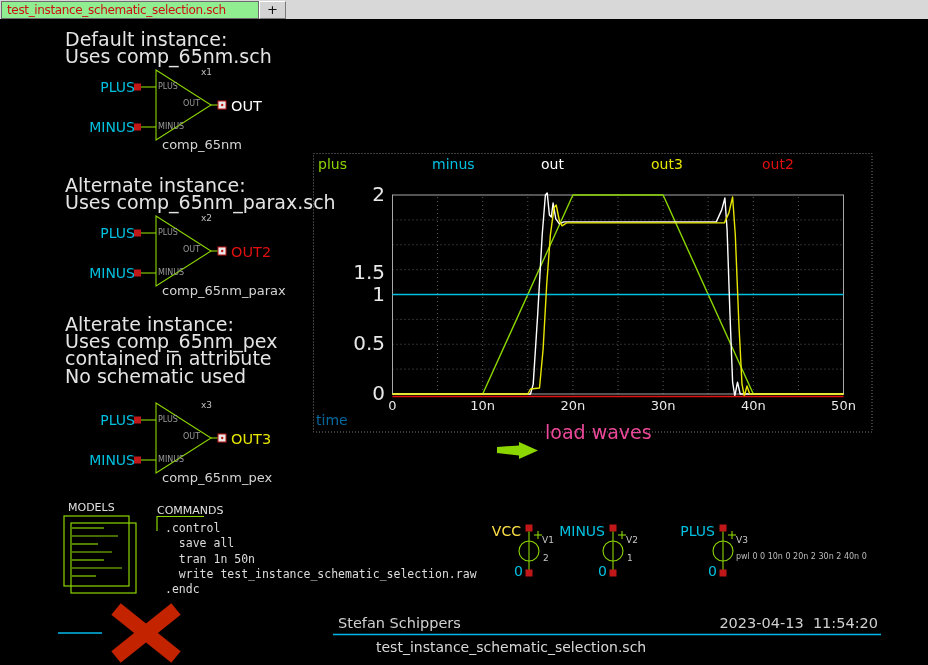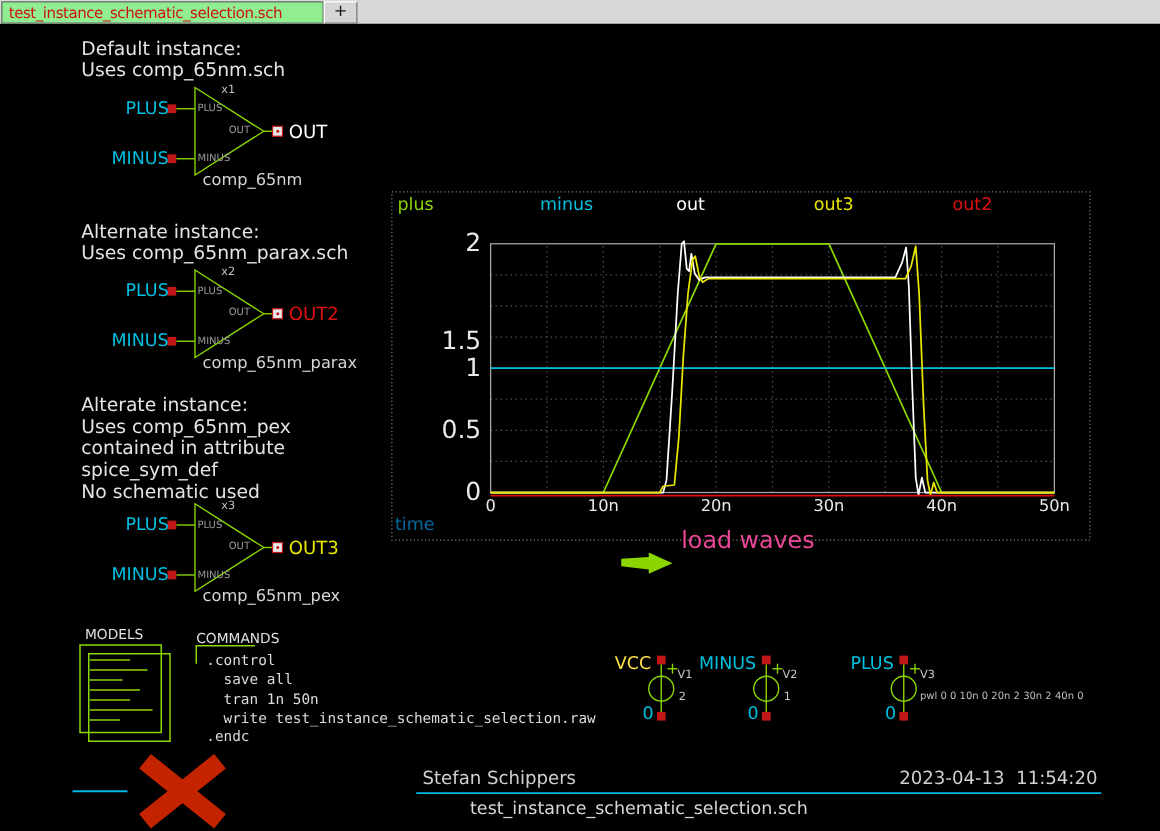--- a/index.html
+++ b/index.html
@@ -8,25 +8,25 @@
   
   #topbar{position:absolute;left:0;top:0;width:928px;height:19px;background:#d8d8d8;}
   #tab{position:absolute;left:1px;top:1px;width:251px;height:16px;background:#90ee90;
        border:1px solid #6b6b6b;color:#cc1111;font-size:12px;letter-spacing:-0.35px;
        line-height:16px;padding-left:5px;white-space:nowrap;overflow:hidden;}
   #newtab{position:absolute;left:259px;top:1px;width:25px;height:16px;background:#d4d4d4;
        border-top:1px solid #fff;border-left:1px solid #fff;border-right:1px solid #7a7a7a;
        border-bottom:1px solid #7a7a7a;color:#111;font-size:13px;line-height:15px;text-align:center;}
   
   .t{position:absolute;color:#e4e4e4;font-size:14px;line-height:17px;white-space:pre;}
-  .note{font-size:15px;line-height:17.2px;}
+  .note{font-size:19px;line-height:17.2px;}
   .c-cyan{color:#00c0e0}.c-green{color:#0369a1}
   .net{width:50px;text-align:right;}
   .inner{font-size:8px;color:#9a9a9a;line-height:10px;}
-  .refdes{font-size:9px;color:#c0c0c0;line-height:11px;}
+  .refdes{font-size:9px;color:#c0c0c0;line-height:11px;margin-left:24px;}
   .cell{font-size:13px;color:#d4d4d4;}
   .outlab{font-size:14.5px;}
   .small-lab{font-size:11px;color:#e0e0e0;}
   .mono{font-family:"DejaVu Sans Mono",monospace;font-size:11.5px;line-height:15.3px;color:#dcdcdc;}
   .xtick{font-size:13px;color:#e8e8e8;width:44px;text-align:center;}
   .ytick{font-size:20px;color:#e8e8e8;width:60px;text-align:right;line-height:24px;}
   .leg{font-size:14px;}
   .gndlab{font-size:14px;width:18px;text-align:right;}
   .vval{font-size:9px;color:#c8c8c8;line-height:11px;}
   .pwl{font-size:8px;color:#bdbdbd;line-height:10px;}
@@ -156,21 +156,21 @@
   <div class="t note" style="left:65px;top:177px"><div>Alternate instance:</div><div>Uses comp_65nm_parax.sch</div></div>
   <div class="t c-cyan net" style="left:85px;top:225px">PLUS</div>
   <div class="t c-cyan net" style="left:85px;top:265px">MINUS</div>
   <div class="t refdes" style="left:177px;top:213px">x2</div>
   <div class="t inner" style="left:158px;top:228px">PLUS</div>
   <div class="t inner" style="left:183px;top:245px">OUT</div>
   <div class="t inner" style="left:158px;top:268px">MINUS</div>
   <div class="t outlab" style="left: 231px; top: 244px; color: rgb(224, 16, 16);">OUT2</div>
   <div class="t cell" style="left:162px;top:282px">comp_65nm_parax</div>
 
-  <div class="t note" style="left:65px;top:316px"><div>Alterate instance:</div><div>Uses comp_65nm_pex</div><div>contained in attribute</div><div>spice_sym_def</div><div>No schematic used</div></div>
+  <div class="t note" style="left:65px;top:316px"><div>Alterate instance:</div><div>Uses comp_65nm_pex</div><div>contained in attribute</div><div>No schematic used</div></div>
   <div class="t c-cyan net" style="left:85px;top:412px">PLUS</div>
   <div class="t c-cyan net" style="left:85px;top:452px">MINUS</div>
   <div class="t refdes" style="left:177px;top:400px">x3</div>
   <div class="t inner" style="left:158px;top:415px">PLUS</div>
   <div class="t inner" style="left:183px;top:432px">OUT</div>
   <div class="t inner" style="left:158px;top:455px">MINUS</div>
   <div class="t outlab" style="left: 231px; top: 431px; color: rgb(230, 230, 0);">OUT3</div>
   <div class="t cell" style="left:162px;top:469px">comp_65nm_pex</div>
 
   <div class="t small-lab" style="left:68px;top:499px">MODELS</div>

